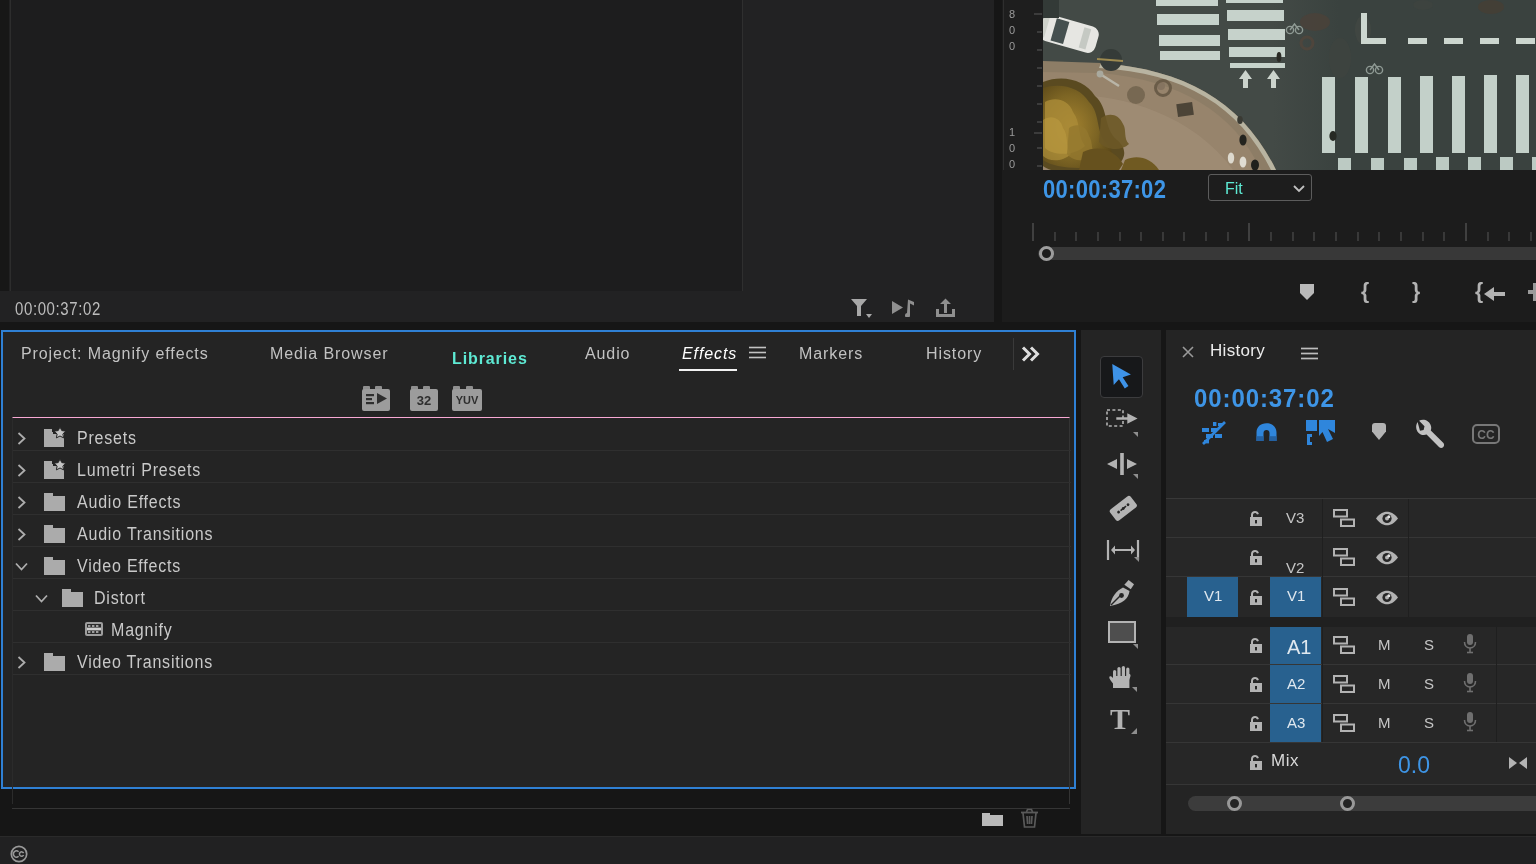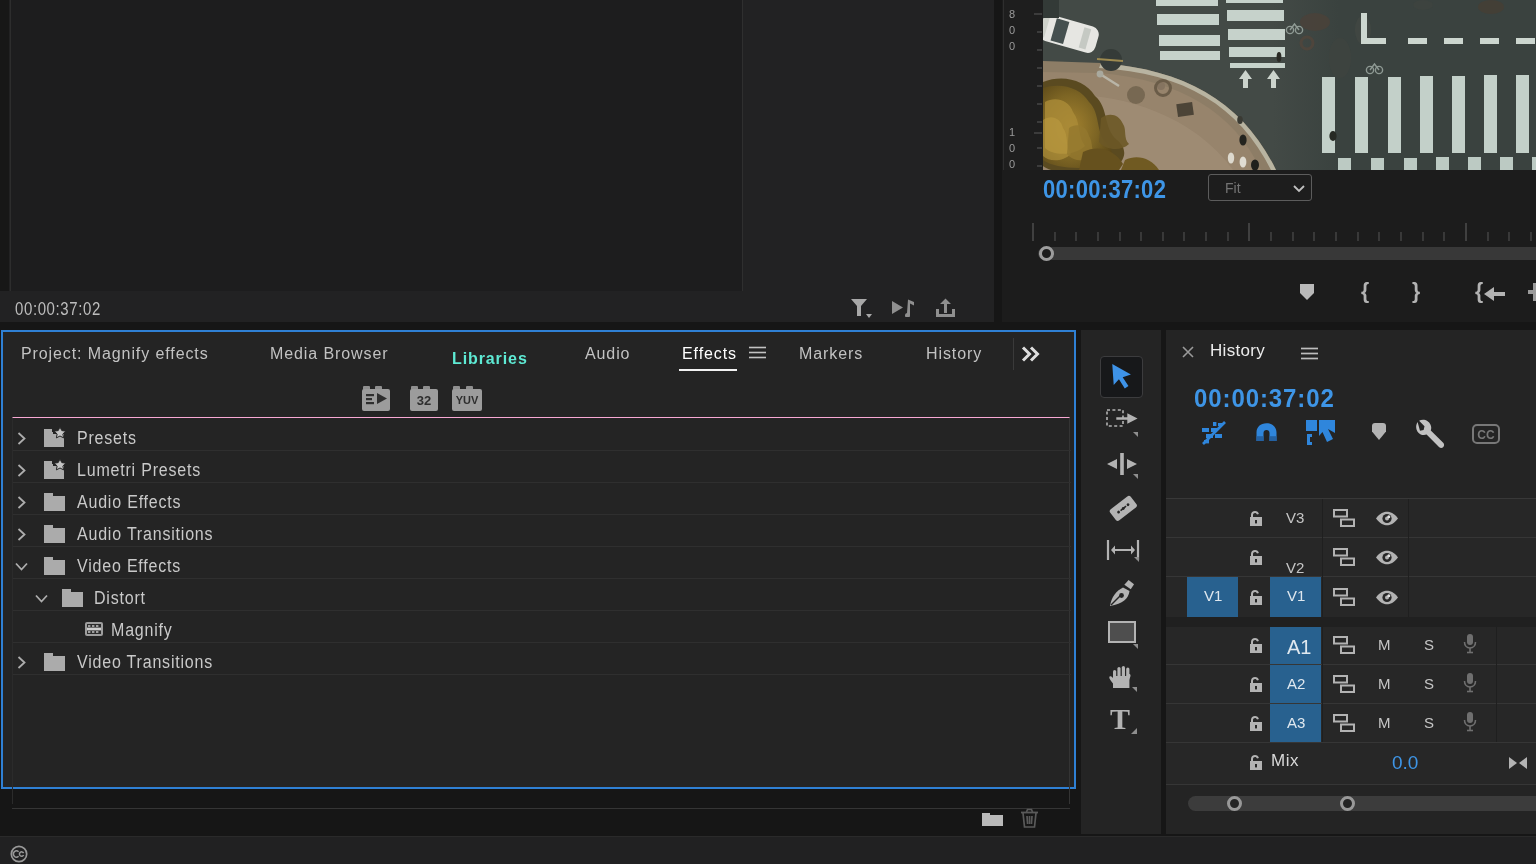--- a/index.html
+++ b/index.html
@@ -176,21 +176,21 @@
       <ellipse cx="197" cy="120" rx="2.8" ry="4" fill="#3a3a33"></ellipse>
       <ellipse cx="236" cy="57" rx="2.4" ry="5" fill="#2b2b26"></ellipse>
       <ellipse cx="290" cy="136" rx="3.6" ry="5" fill="#272a24"></ellipse>
       <ellipse cx="200" cy="162" rx="3.4" ry="5.5" fill="#e0dcd2"></ellipse>
       <ellipse cx="212" cy="165" rx="4" ry="5.5" fill="#20201c"></ellipse>
     </svg>
 
     <div class="abs" style="left:41px;top:174px;font-size:22px;font-weight:bold;color:#3e95e6;letter-spacing:0.3px;transform:scaleY(1.18);transform-origin:left top;">00:00:37:02</div>
 
     <div class="abs" style="left:206px;top:174px;width:104px;height:27px;border:1px solid #5c5c5c;border-radius:3px;background:#1d1d1d;">
-      <div class="abs" style="left:16px;top:5px;font-size:14px;color:#737373;">Fit</div>
+      <div class="abs" style="left:16px;top:5px;font-size:16px;color:#5eead4;">Fit</div>
       <svg class="ic" style="left:84px;top:10px;" width="12" height="8" viewBox="0 0 12 8">
           <path d="M1 1 L6 6 L11 1" stroke="#c0c0c0" stroke-width="1.8" fill="none"></path>
         </svg>
     </div>
 
     <svg class="abs" style="left:30px;top:221px;" width="504" height="22" viewBox="0 0 504 22">
       <g stroke="#555555" stroke-width="1.3">
         <line x1="1" y1="2" x2="1" y2="20"></line>
         <line x1="217" y1="2" x2="217" y2="20"></line>
         <line x1="434" y1="2" x2="434" y2="20"></line>
@@ -238,21 +238,21 @@
         <rect x="0" y="7" width="5" height="4" fill="#9a9a9a"></rect>
       </svg>
   </div>
 
   <div class="abs" id="fxpanel" style="left:1px;top:330px;width:1075px;height:459px;background:#242424;border:2px solid #2f80d4;">
 
     <div class="abs" style="left:18px;top:13px;font-size:16px;color:#c2c2c2;letter-spacing:0.9px;">Project: Magnify effects</div>
     <div class="abs" style="left:267px;top:13px;font-size:16px;color:#c2c2c2;letter-spacing:0.9px;">Media Browser</div>
     <div class="abs" style="left:449px;top:18px;font-size:16px;color:#5eead4;letter-spacing:0.9px;font-weight:bold;">Libraries</div>
     <div class="abs" style="left:582px;top:13px;font-size:16px;color:#c2c2c2;letter-spacing:0.9px;">Audio</div>
-    <div class="abs" style="left:679px;top:13px;font-size:16px;color:#ffffff;letter-spacing:0.9px;">Effects</div>
+    <div class="abs" style="left:679px;top:13px;font-size:16px;color:#ffffff;letter-spacing:0.9px;font-style:italic;">Effects</div>
     <div class="abs" style="left:676px;top:37px;width:58px;height:2px;background:#f2f2f2;"></div>
     <svg class="ic" style="left:746px;top:14px;" width="17" height="13" viewBox="0 0 17 13">
       <g stroke="#c2c2c2" stroke-width="1.6">
           <line x1="0" y1="1.5" x2="17" y2="1.5"></line>
           <line x1="0" y1="6.5" x2="17" y2="6.5"></line>
           <line x1="0" y1="11.5" x2="17" y2="11.5"></line>
         </g>
     </svg>
     <div class="abs" style="left:796px;top:13px;font-size:16px;color:#c2c2c2;letter-spacing:0.9px;">Markers</div>
     <div class="abs" style="left:923px;top:13px;font-size:16px;color:#c2c2c2;letter-spacing:0.9px;">History</div>
@@ -651,21 +651,21 @@
         <path d="M1.5 9 C1.5 12.5 3.8 15 7 15 C10.2 15 12.5 12.5 12.5 9" stroke="#6f6f6f" stroke-width="1.6" fill="none"></path>
         <line x1="7" y1="15" x2="7" y2="19" stroke="#6f6f6f" stroke-width="1.6"></line>
         <line x1="4" y1="19.5" x2="10" y2="19.5" stroke="#6f6f6f" stroke-width="1.6"></line>
       </svg>
 
     <svg class="ic" style="left:82px;top:424px;" width="16" height="17" viewBox="0 0 16 17">
         <path d="M3 7 L3 5 C3 2.6 4.8 1 7 1 C9 1 10.5 2.2 10.9 4 L9 4.6 C8.7 3.6 8 3 7 3 C5.9 3 5 3.9 5 5 L5 7 L14 7 L14 16 L2 16 L2 7 Z" fill="#b3b3b3"></path>
         <rect x="7" y="10" width="2" height="3.4" fill="#272727"></rect>
       </svg>
     <div class="abs" style="left:105px;top:421px;font-size:17px;color:#d8d8d8;letter-spacing:0.5px;">Mix</div>
-    <div class="abs" style="left:226px;top:422px;font-size:19px;color:#3e95e6;">0.0</div>
+    <div class="abs" style="left:232px;top:422px;font-size:23px;color:#3e95e6;">0.0</div>
     <svg class="ic" style="left:342px;top:426px;" width="20" height="14" viewBox="0 0 20 14">
         <path d="M1 1 L9 7 L1 13 Z" fill="#b3b3b3"></path>
         <path d="M19 1 L11 7 L19 13 Z" fill="#b3b3b3"></path>
       </svg>
 
     <div class="abs" style="left:156px;top:169px;width:1px;height:118px;background:#1f1f1f;"></div>
     <div class="abs" style="left:242px;top:169px;width:1px;height:118px;background:#1f1f1f;"></div>
     <div class="abs" style="left:156px;top:297px;width:1px;height:115px;background:#1f1f1f;"></div>
     <div class="abs" style="left:330px;top:297px;width:1px;height:115px;background:#1f1f1f;"></div>
 

